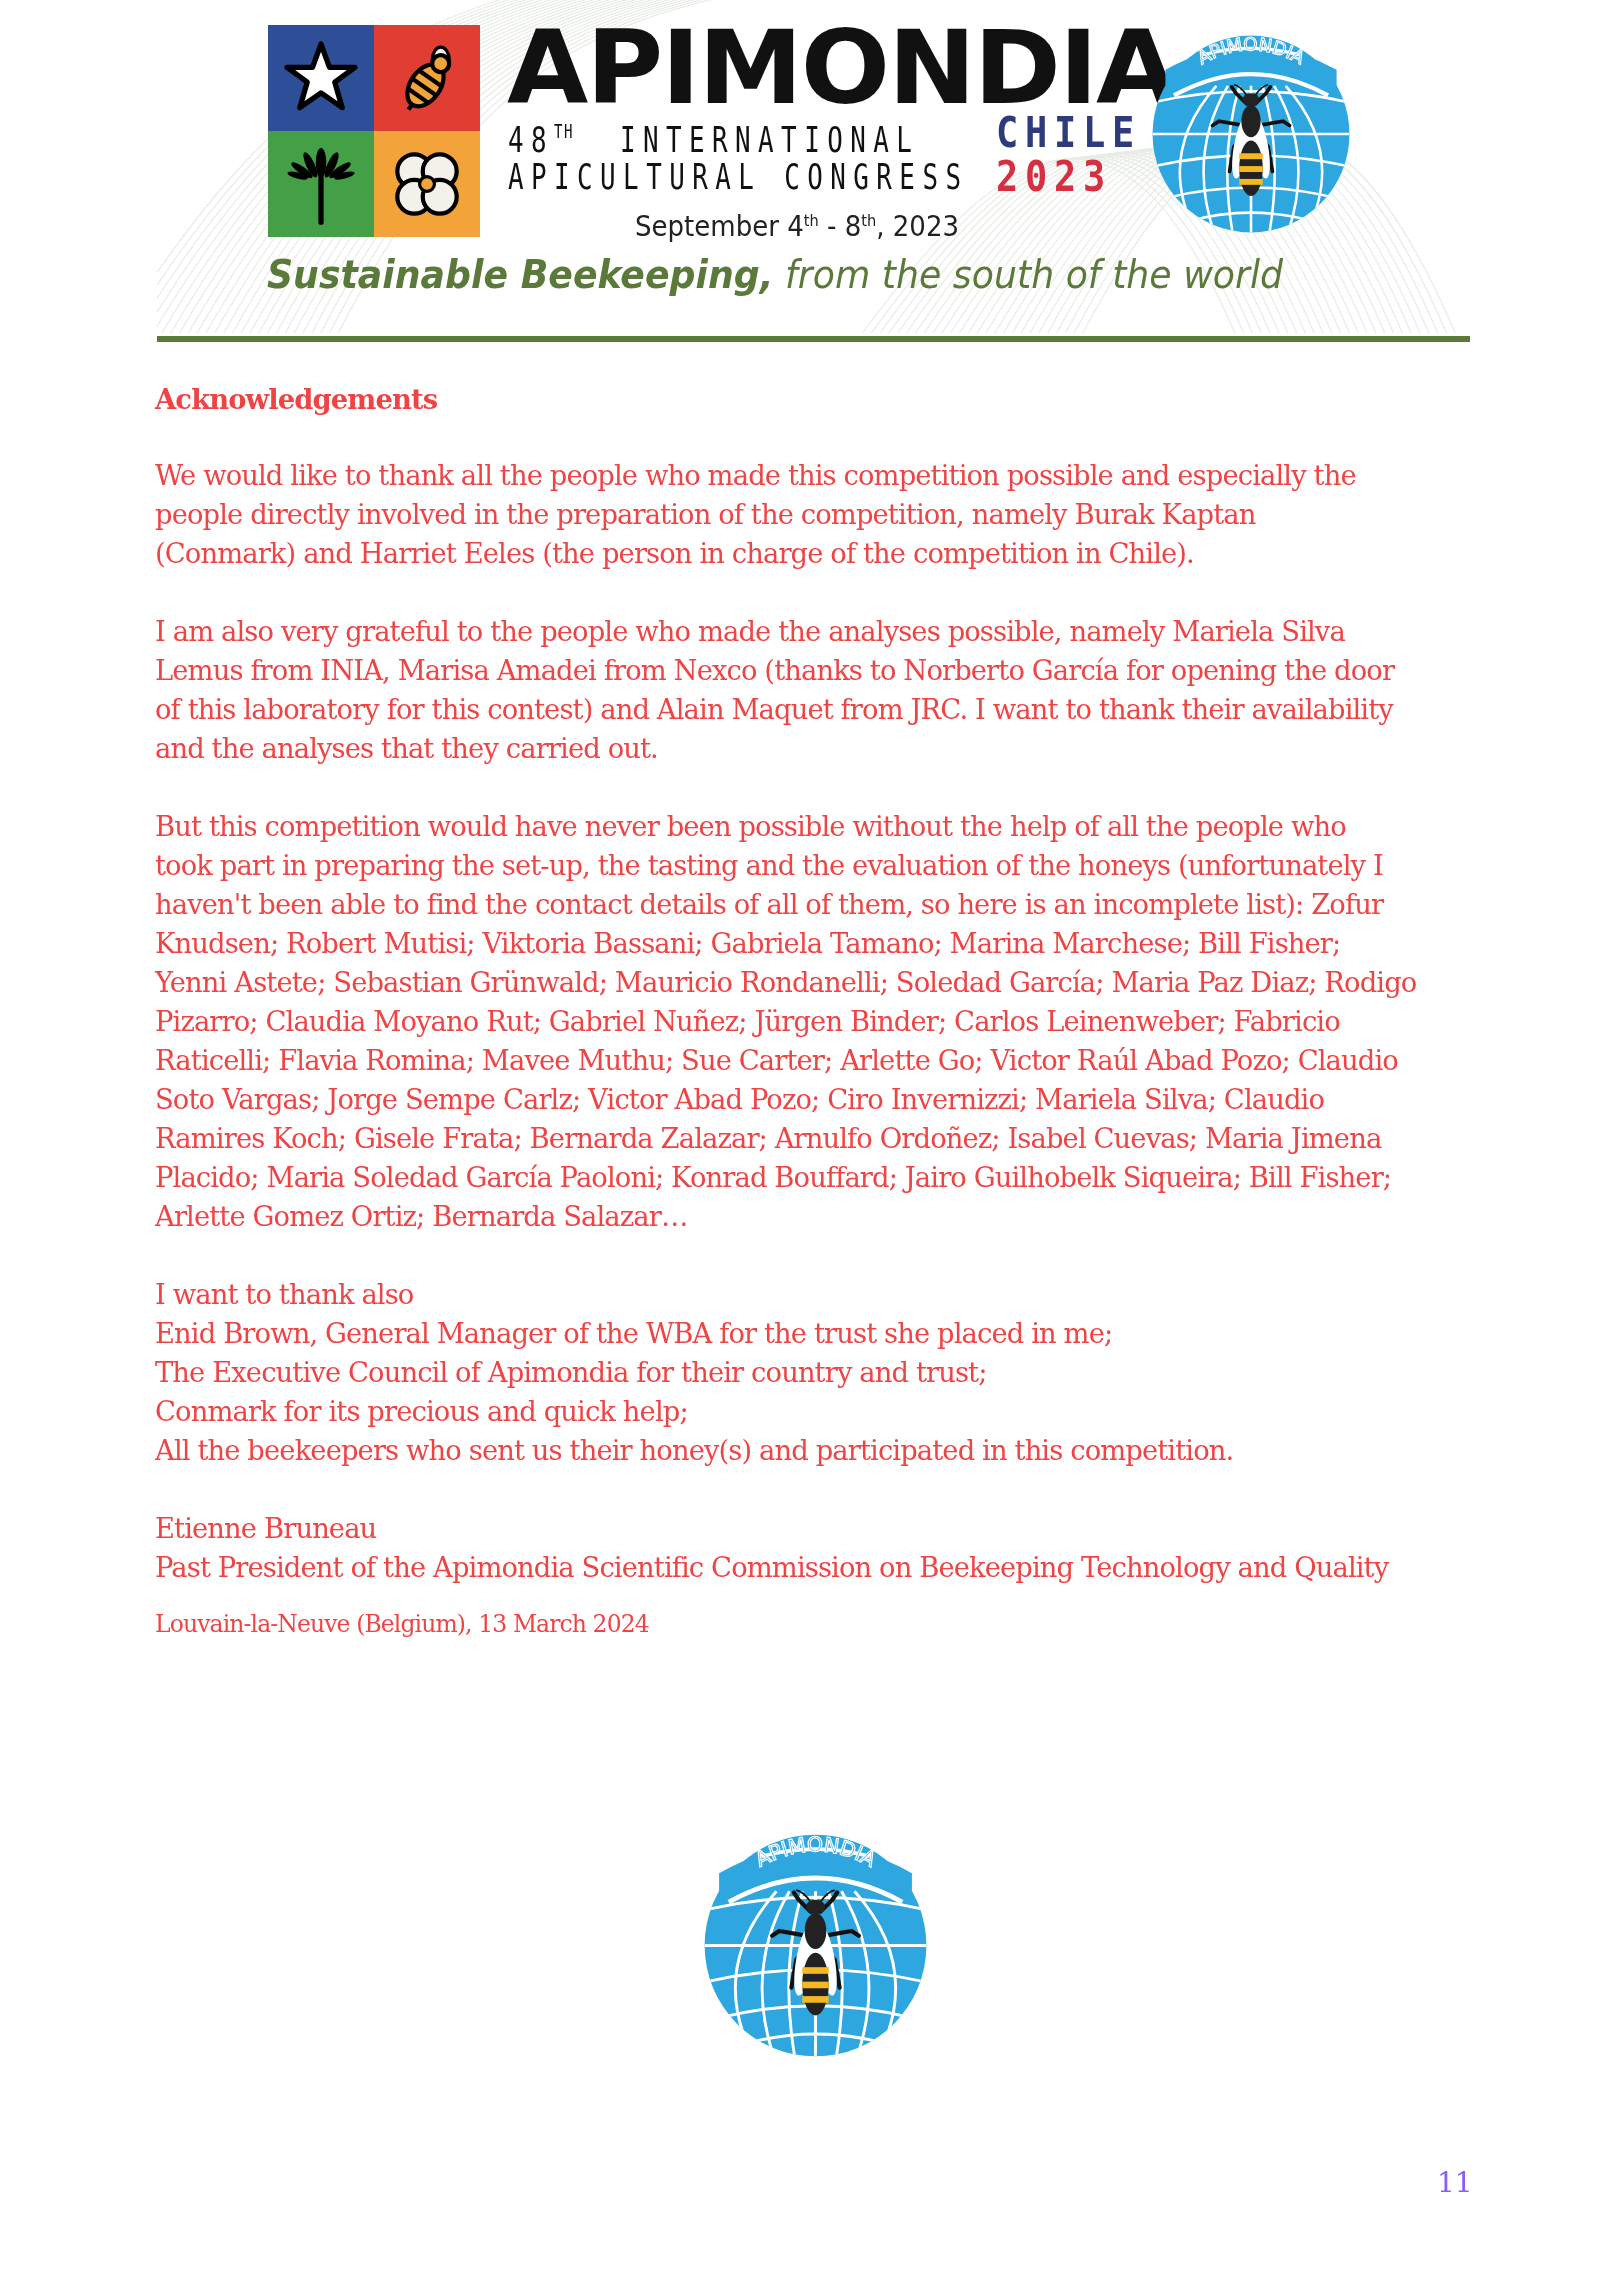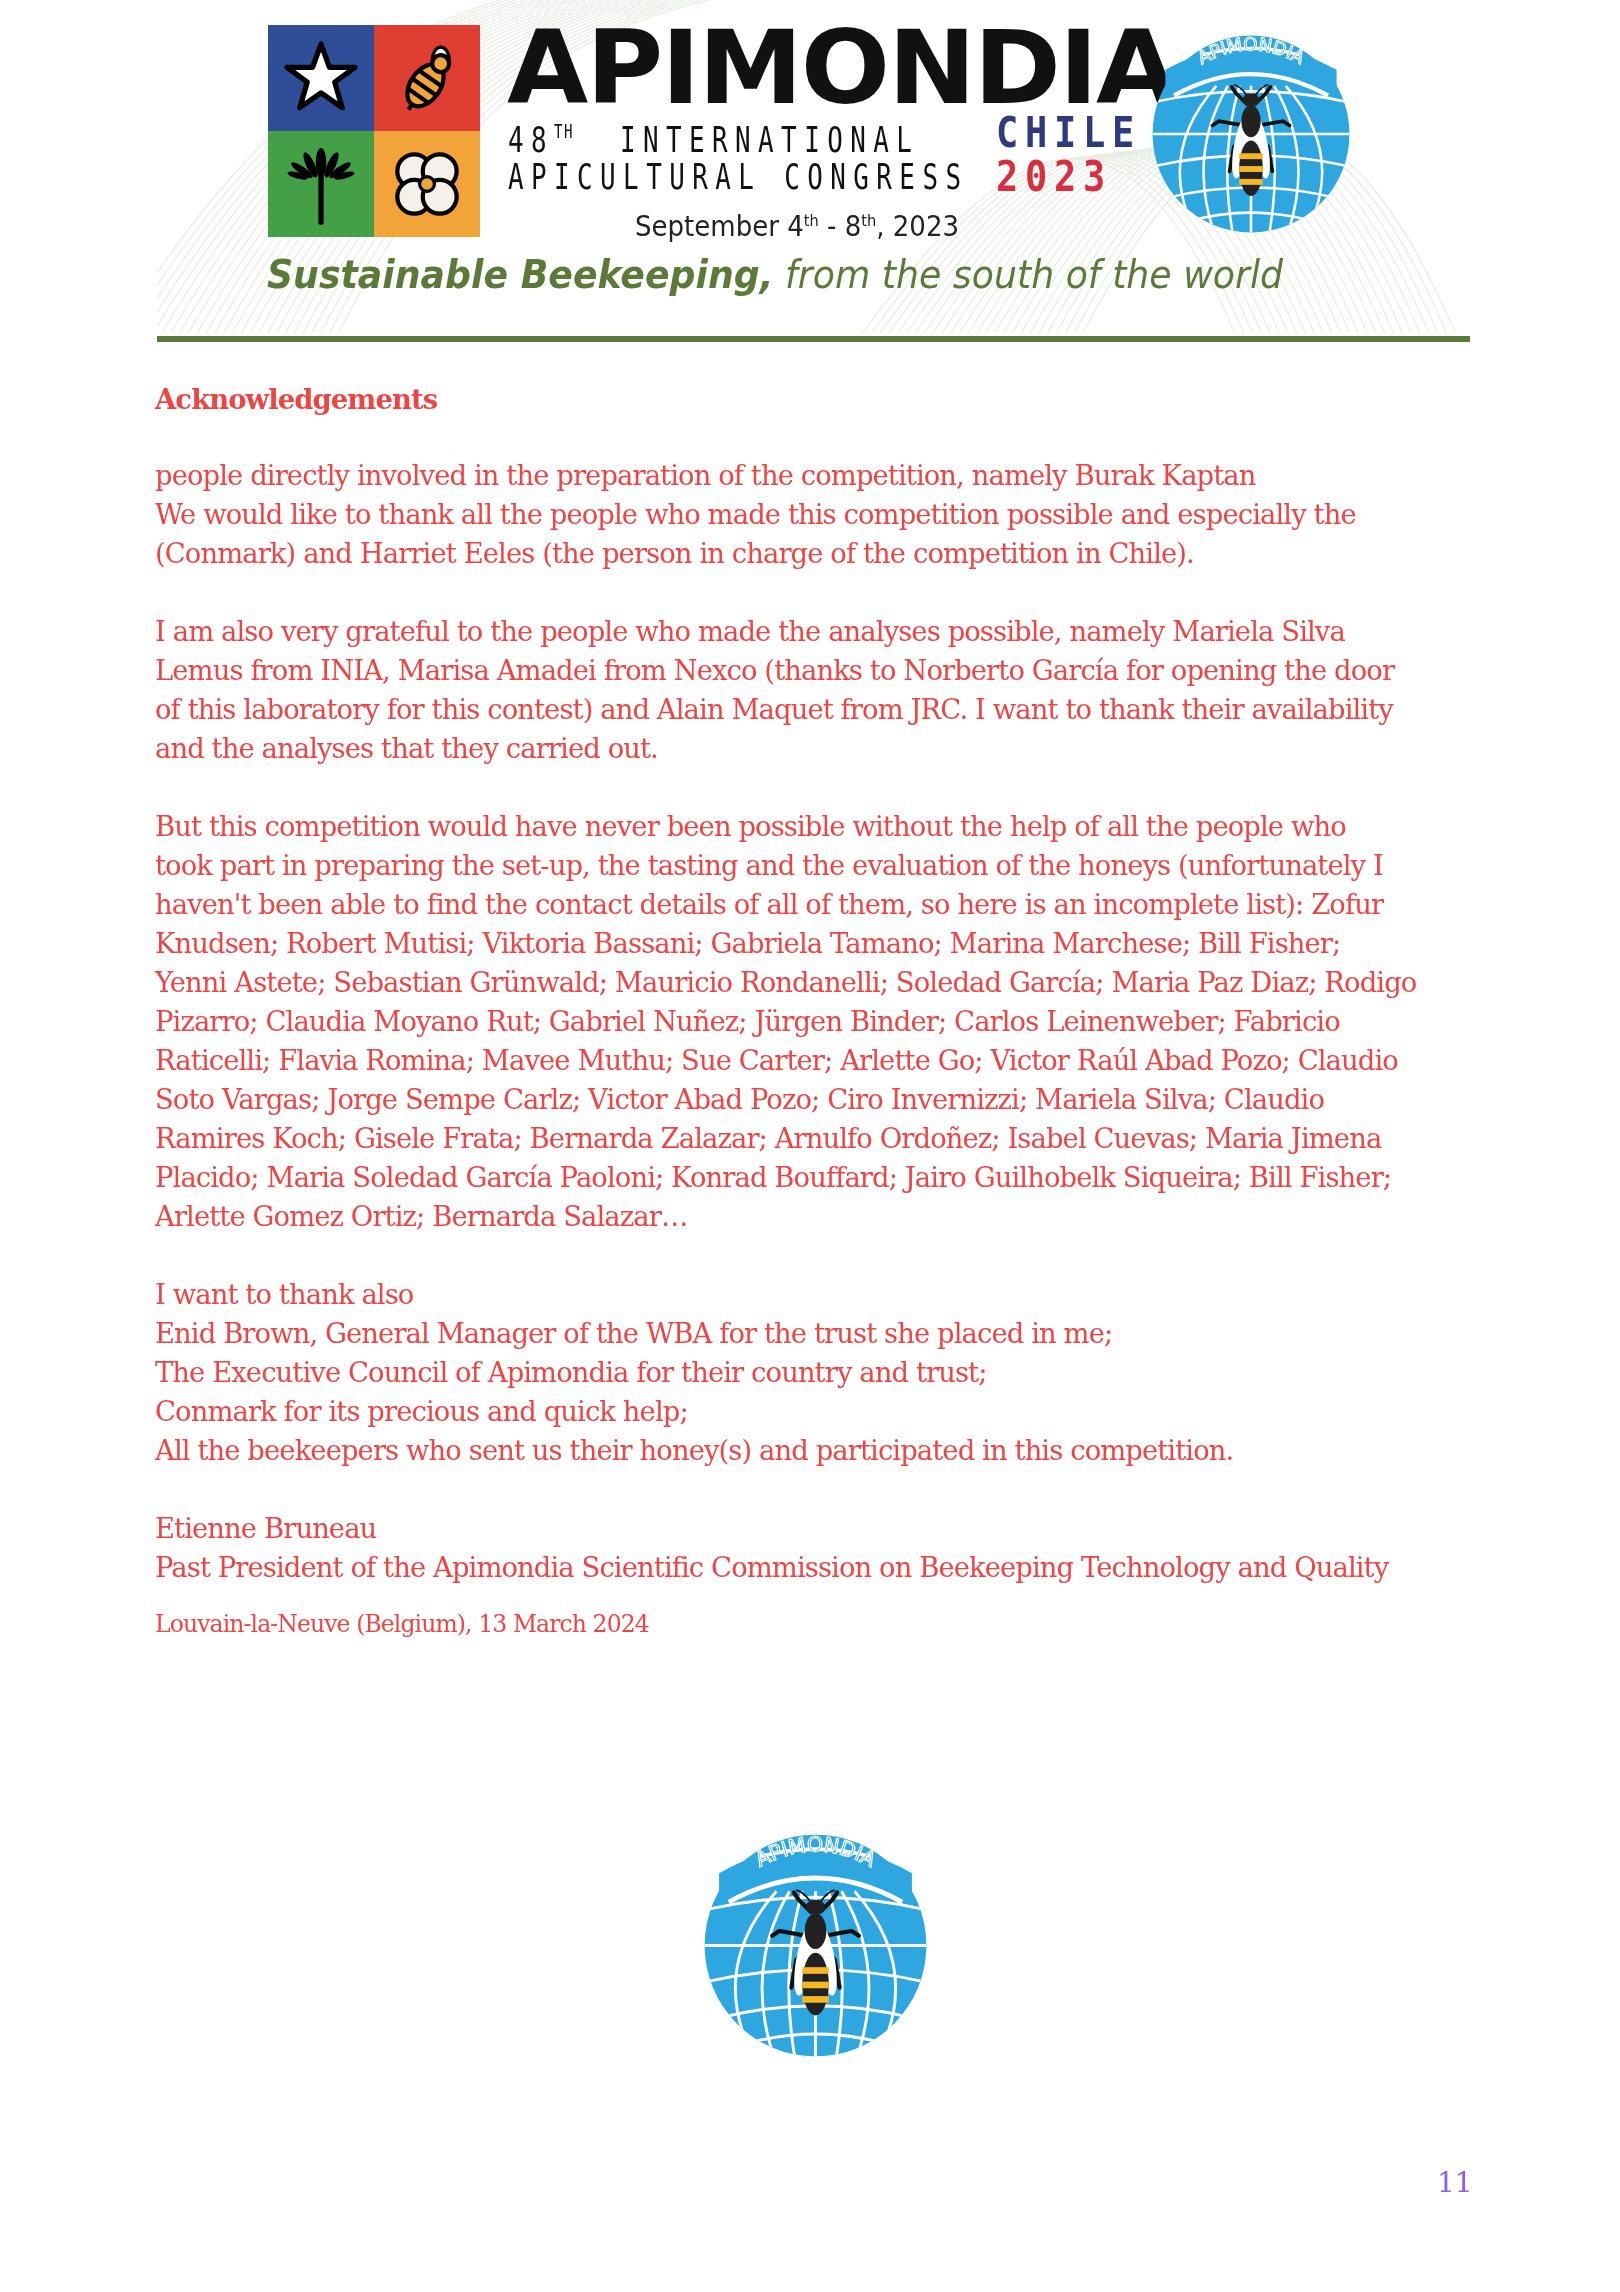--- a/index.html
+++ b/index.html
@@ -251,22 +251,22 @@
         <rect x="89" y="118" width="22" height="5.5" fill="#f5b820"></rect>
         <rect x="89" y="130" width="22" height="5.5" fill="#f5b820"></rect>
         <rect x="89" y="142" width="22" height="5.5" fill="#f5b820"></rect>
       </g>
     </svg>
 
   <div class="content">
     <div class="heading">Acknowledgements</div>
     <div id="paras">
         <div class="para">
+          <span class="line">We would like to thank all the people who made this competition possible and especially the</span>
           <span class="line">people directly involved in the preparation of the competition, namely Burak Kaptan</span>
-          <span class="line">We would like to thank all the people who made this competition possible and especially the</span>
           <span class="line">(Conmark) and Harriet Eeles (the person in charge of the competition in Chile).</span>
         </div>
         <div class="para">
           <span class="line">I am also very grateful to the people who made the analyses possible, namely Mariela Silva</span>
           <span class="line">Lemus from INIA, Marisa Amadei from Nexco (thanks to Norberto García for opening the door</span>
           <span class="line">of this laboratory for this contest) and Alain Maquet from JRC. I want to thank their availability</span>
           <span class="line">and the analyses that they carried out.</span>
         </div>
         <div class="para">
           <span class="line">But this competition would have never been possible without the help of all the people who</span>

